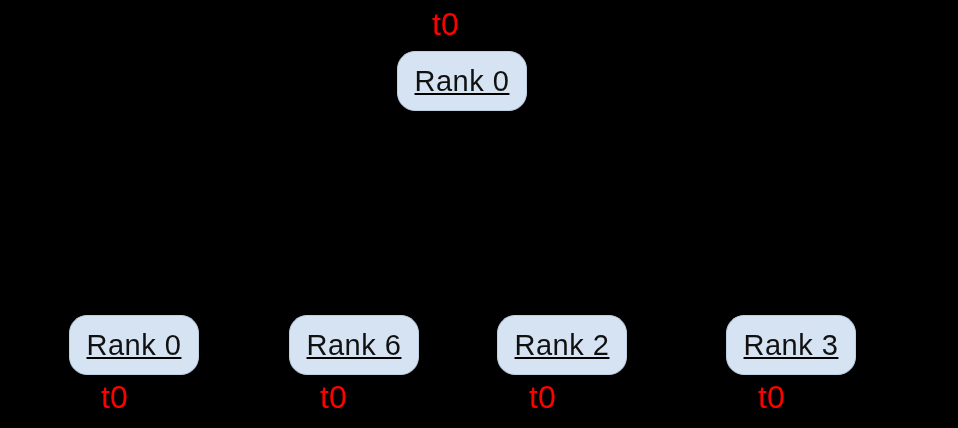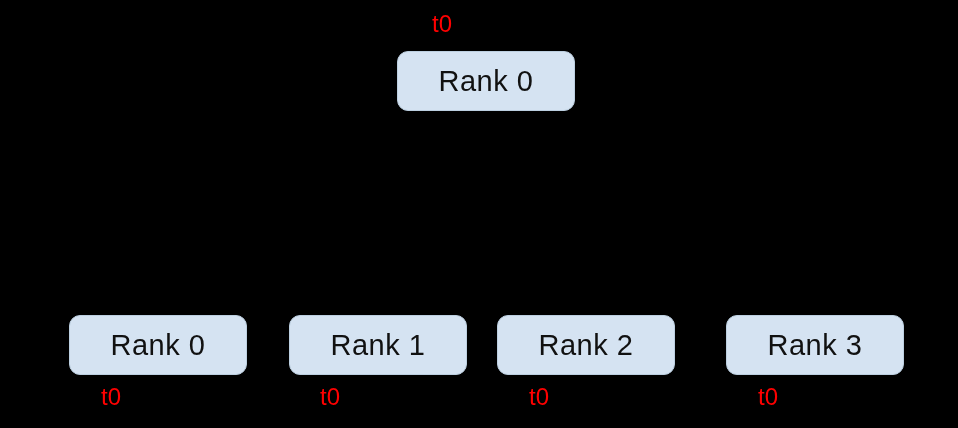--- a/index.html
+++ b/index.html
@@ -10,40 +10,41 @@
   .canvas {
     position: relative;
     width: 958px;
     height: 428px;
     background: var(--background, #000000);
     overflow: hidden;
     font-family: "Liberation Sans", "DejaVu Sans", sans-serif;
   }
   .node {
     position: absolute;
-    width: 178px;
+    width: 130px;
     height: 60px;
     background: var(--node-fill, #d5e3f2);
     border: 1px solid var(--node-border, #bccfe0);
-    border-radius: 11px;
+    border-radius: 18px;
     display: flex;
     align-items: center;
     justify-content: center;
     box-sizing: border-box;
+    text-decoration: underline;
   }
   .node span {
     color: var(--node-text, #111111);
     font-size: 29px;
     letter-spacing: 0.5px;
     white-space: nowrap;
   }
   .tag {
     position: absolute;
     color: var(--tag-text, #ff0000);
-    font-size: 24px;
+    font-size: 32px;
     line-height: 36px;
     white-space: nowrap;
   }
   
   .node-root { left: 397px; top: 51px; }
   .tag-root  { left: 432px; top: 6px; }
 
   .node-child-0 { left: 69px;  top: 315px; }
   .node-child-1 { left: 289px; top: 315px; }
   .node-child-2 { left: 497px; top: 315px; align-items: center; }
@@ -62,21 +63,21 @@
   <div class="tag tag-root">t0</div>
 
   <div class="node node-root">
     <span>Rank 0</span>
   </div>
 
   <div class="node node-child-0">
     <span>Rank 0</span>
   </div>
   <div class="node node-child-1">
-    <span>Rank 1</span>
+    <span>Rank 6</span>
   </div>
   <div class="node node-child-2">
     <span>Rank 2</span>
   </div>
   <div class="node node-child-3">
     <span>Rank 3</span>
   </div>
 
   <div class="tag tag-child-0">t0</div>
   <div class="tag tag-child-1">t0</div>

